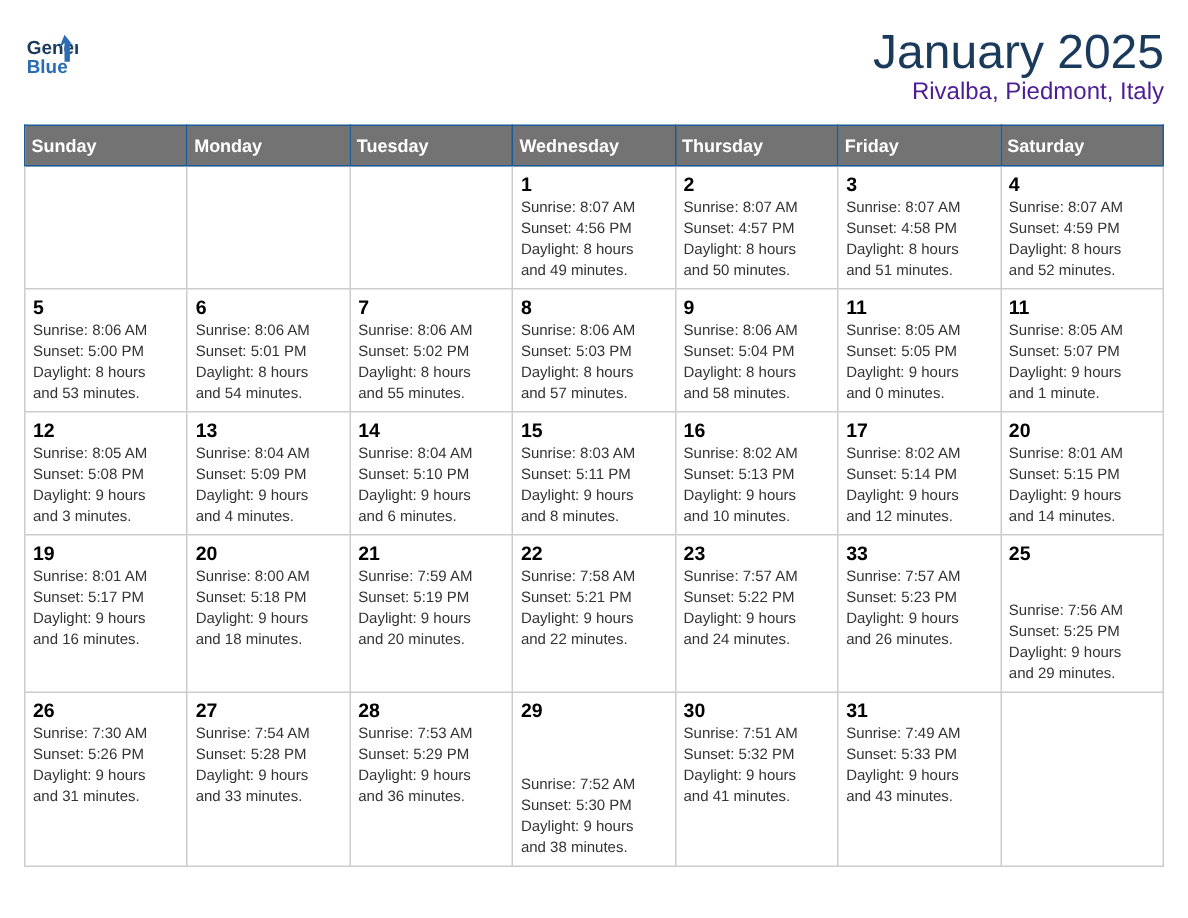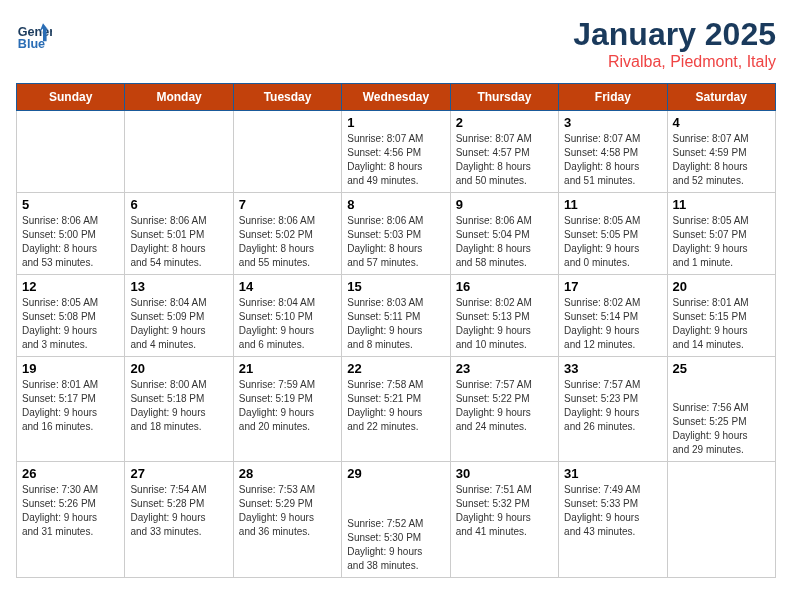--- a/index.html
+++ b/index.html
@@ -23,37 +23,37 @@
     }
     .logo-icon {
       width: 36px;
       height: 36px;
     }
     .title-block {
       text-align: right;
     }
     .month-title {
       font-size: 32px;
-      font-weight: bold;
+      font-weight: normal;
       color: #1a3a5c;
     }
     .location {
       font-size: 16px;
-      color: #ef4444;
+      color: #4c1d95;
     }
     .calendar {
       width: 100%;
       border-collapse: collapse;
       font-size: 11px;
     }
     .calendar th {
-      background: #c2410c;
+      background: #737373;
       color: #fff;
       padding: 6px 4px;
-      text-align: center;
+      text-align: left;
       font-size: 12px;
       font-weight: bold;
       border: 1px solid #1a5a9a;
     }
     .calendar td {
       border: 1px solid #ccc;
       vertical-align: top;
       padding: 4px 5px;
       width: 108px;
       min-height: 80px;

